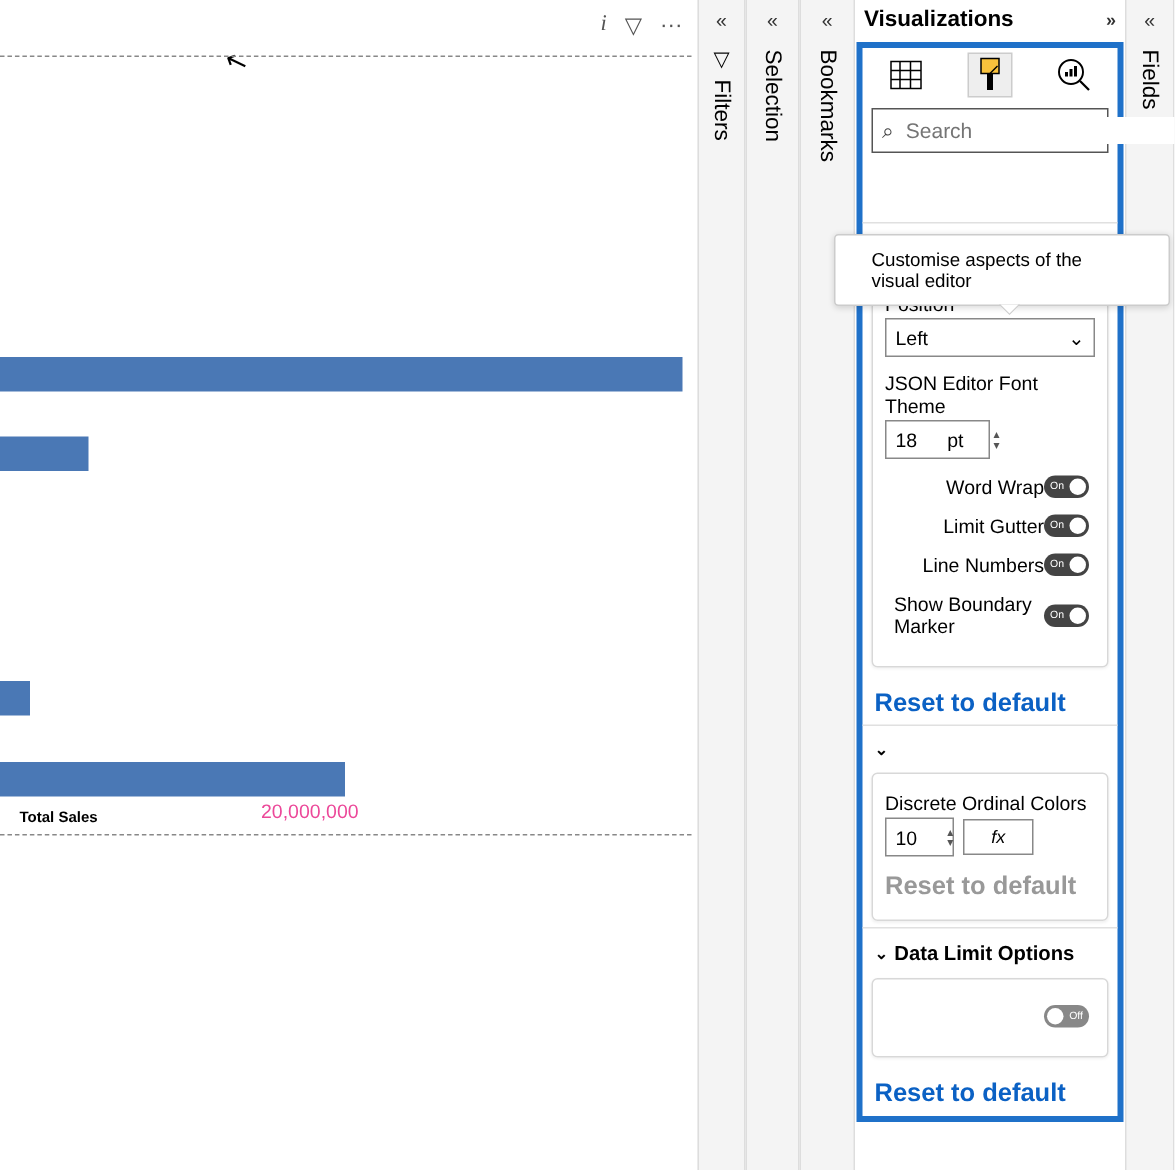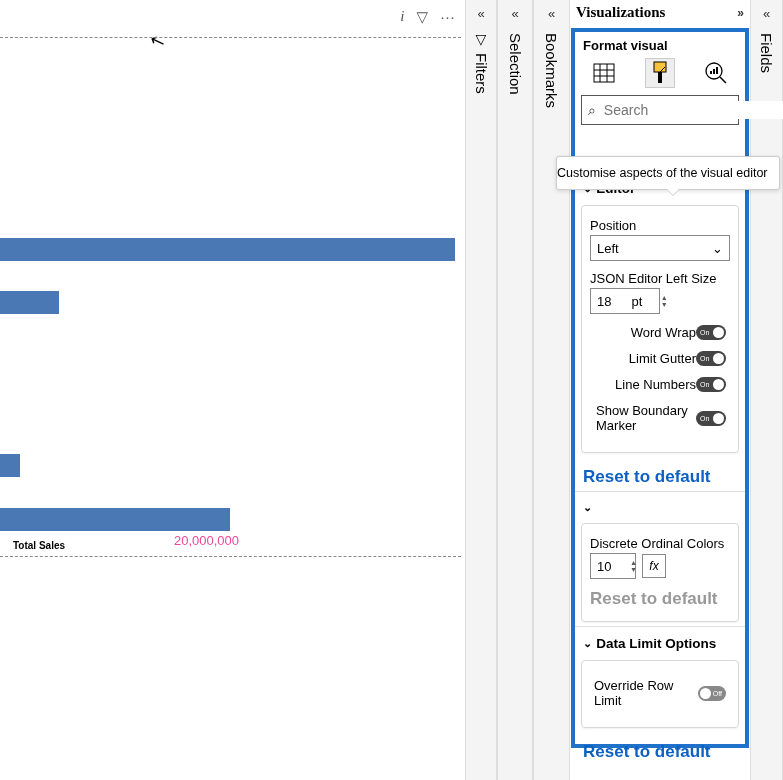--- a/index.html
+++ b/index.html
@@ -51,42 +51,42 @@
 
   
   .viz-pane {
     position:absolute; left:570px; top:0; width:180px; height:780px;
     background:#fff;
   }
   .viz-header {
     display:flex; align-items:center; justify-content:space-between;
     padding:4px 6px; font-size:15px; font-weight:600;
   }
-  .viz-header .title{flex:1;font-family:Liberation Serif, serif;}
+  .viz-header .title{flex:1;}
   .dbl-chev{font-size:12px;color:#333;cursor:pointer}
 
   .format-box{
     position:absolute; left:571px; top:28px; width:178px; height:720px;
     border:4px solid #1f71c9; background:#fff;
   }
   .fv-title{ font-size:13px; font-weight:600; padding:6px 8px 2px 8px; }
   .mode-tabs{ display:flex; gap:28px; justify-content:center; padding:4px 0 8px 0; align-items:center;}
   .mode-tab{ width:28px; height:28px; display:flex; align-items:center; justify-content:center; cursor:pointer;}
   .mode-tab.active{ background:#eee; outline:1px solid #ccc; }
   .icon-grid, .icon-brush, .icon-magnify { display:inline-block; }
   .icon-grid svg, .icon-brush svg, .icon-magnify svg { display:block; }
 
   .search-wrap{ margin:0 6px 8px 6px; border:1px solid #555; height:30px; display:flex; align-items:center; padding:0 6px; gap:6px;}
   .search-wrap input{ border:none; outline:none; flex:1; font-size:14px; }
   .search-ico{ font-size:14px; color:#444;}
 
   .tooltip{
     position:absolute; left:556px; top:156px; width:224px; background:#fff;
     border:1px solid #ccc; border-radius:3px; font-size:12.5px; color:#000;
-    padding:9px 0; box-shadow:0 1px 4px rgba(0,0,0,.15);
+    padding:9px 24px; box-shadow:0 1px 4px rgba(0,0,0,.15);
     z-index:2;
   }
   .tooltip::after{
     content:""; position:absolute; left:110px; top:100%;
     border:6px solid transparent; border-top-color:#fff;
   }
   .tooltip::before{
     content:""; position:absolute; left:109px; top:100%;
     border:7px solid transparent; border-top-color:#ccc;
   }
@@ -104,21 +104,21 @@
   .num-input{ width:70px; gap:20px; }
   .spin{ display:flex; flex-direction:column; font-size:8px; line-height:7px; color:#555; }
   .toggle-row{ display:flex; justify-content:flex-end; align-items:center; font-size:13px; margin:11px 4px;}
   .toggle{ width:30px; height:15px; border-radius:8px; background:#444; position:relative; cursor:pointer; font-size:7px; color:#fff; display:flex; align-items:center; padding-left:4px;}
   .toggle::after{content:""; position:absolute; right:2px; top:2px; width:11px; height:11px; border-radius:50%; background:#fff;}
   .toggle.off{ background:#888; justify-content:flex-end; padding:0 4px 0 0;}
   .toggle.off::after{ right:auto; left:2px;}
   .reset-link{ color:#0b61c4; font-size:17px; padding:10px 0 4px 0; cursor:pointer;font-weight:bold;}
   .reset-link.disabled{ color:#999; cursor:default;}
   .inline-row{ display:flex; gap:6px; align-items:center;}
-  .fx-box{ border:1px solid #888; width:24px; height:24px; font-size:12px; font-style:italic; display:flex; align-items:center; justify-content:center; cursor:pointer;}
+  .fx-box{ border:1px solid #888; width:47px; height:24px; font-size:12px; font-style:italic; display:flex; align-items:center; justify-content:center; cursor:pointer;}
   .card{
     border:1px solid #d8d8d8; border-radius:4px; padding:6px 8px 8px 8px; margin:0 6px 4px 6px;
     box-shadow:0 1px 2px rgba(0,0,0,.06);
   }
 </style>
 </head>
 <body>
 
 <div class="chart-area">
   <div class="chart-topbar">
@@ -156,21 +156,20 @@
 </div>
 
 <div class="viz-pane">
   <div class="viz-header">
     <span class="title">Visualizations</span>
     <span class="dbl-chev">»</span>
   </div>
 </div>
 
 <div class="format-box">
-  <div class="fv-title">Format visual</div>
   <div class="mode-tabs">
     <div class="mode-tab">
       <span class="icon-grid">
         <svg width="22" height="20">
             <rect x="1" y="1" width="20" height="18" fill="none" stroke="#000"></rect>
         <line x1="1" y1="7" x2="21" y2="7" stroke="#000"></line>
             <line x1="1" y1="13" x2="21" y2="13" stroke="#000"></line>
         <line x1="7" y1="1" x2="7" y2="19" stroke="#000"></line>
             <line x1="14" y1="1" x2="14" y2="19" stroke="#000"></line>
           </svg>
@@ -206,21 +205,21 @@
     <div class="sect-head">
       <span class="caret">⌄</span>
       <span>Editor</span>
     </div>
     <div class="card">
       <div class="field-label">Position</div>
       <div class="select">
         <span>Left</span>
         <span>⌄</span>
       </div>
-      <div class="field-label" style="margin-top:10px">JSON Editor Left Size</div>
+      <div class="field-label" style="margin-top:10px">JSON Editor Font Theme</div>
       <div class="num-input">
         <span>18</span>
         <span>pt</span>
         <span class="spin">
             <span>▴</span>
             <span>▾</span>
           </span>
       </div>
       <div class="toggle-row">
         <span>Word Wrap</span>
@@ -262,21 +261,20 @@
     </div>
   </div>
 
   <div class="section">
     <div class="sect-head">
       <span class="caret">⌄</span>
       <span>Data Limit Options</span>
     </div>
     <div class="card">
       <div class="toggle-row">
-        <span>Override Row Limit</span>
         <span class="toggle off">Off</span>
       </div>
     </div>
     <div class="reset-link" style="padding-left:8px">Reset to default</div>
   </div>
 </div>
 
 <div class="tooltip">Customise aspects of the visual editor</div>
 
 </body></html>

